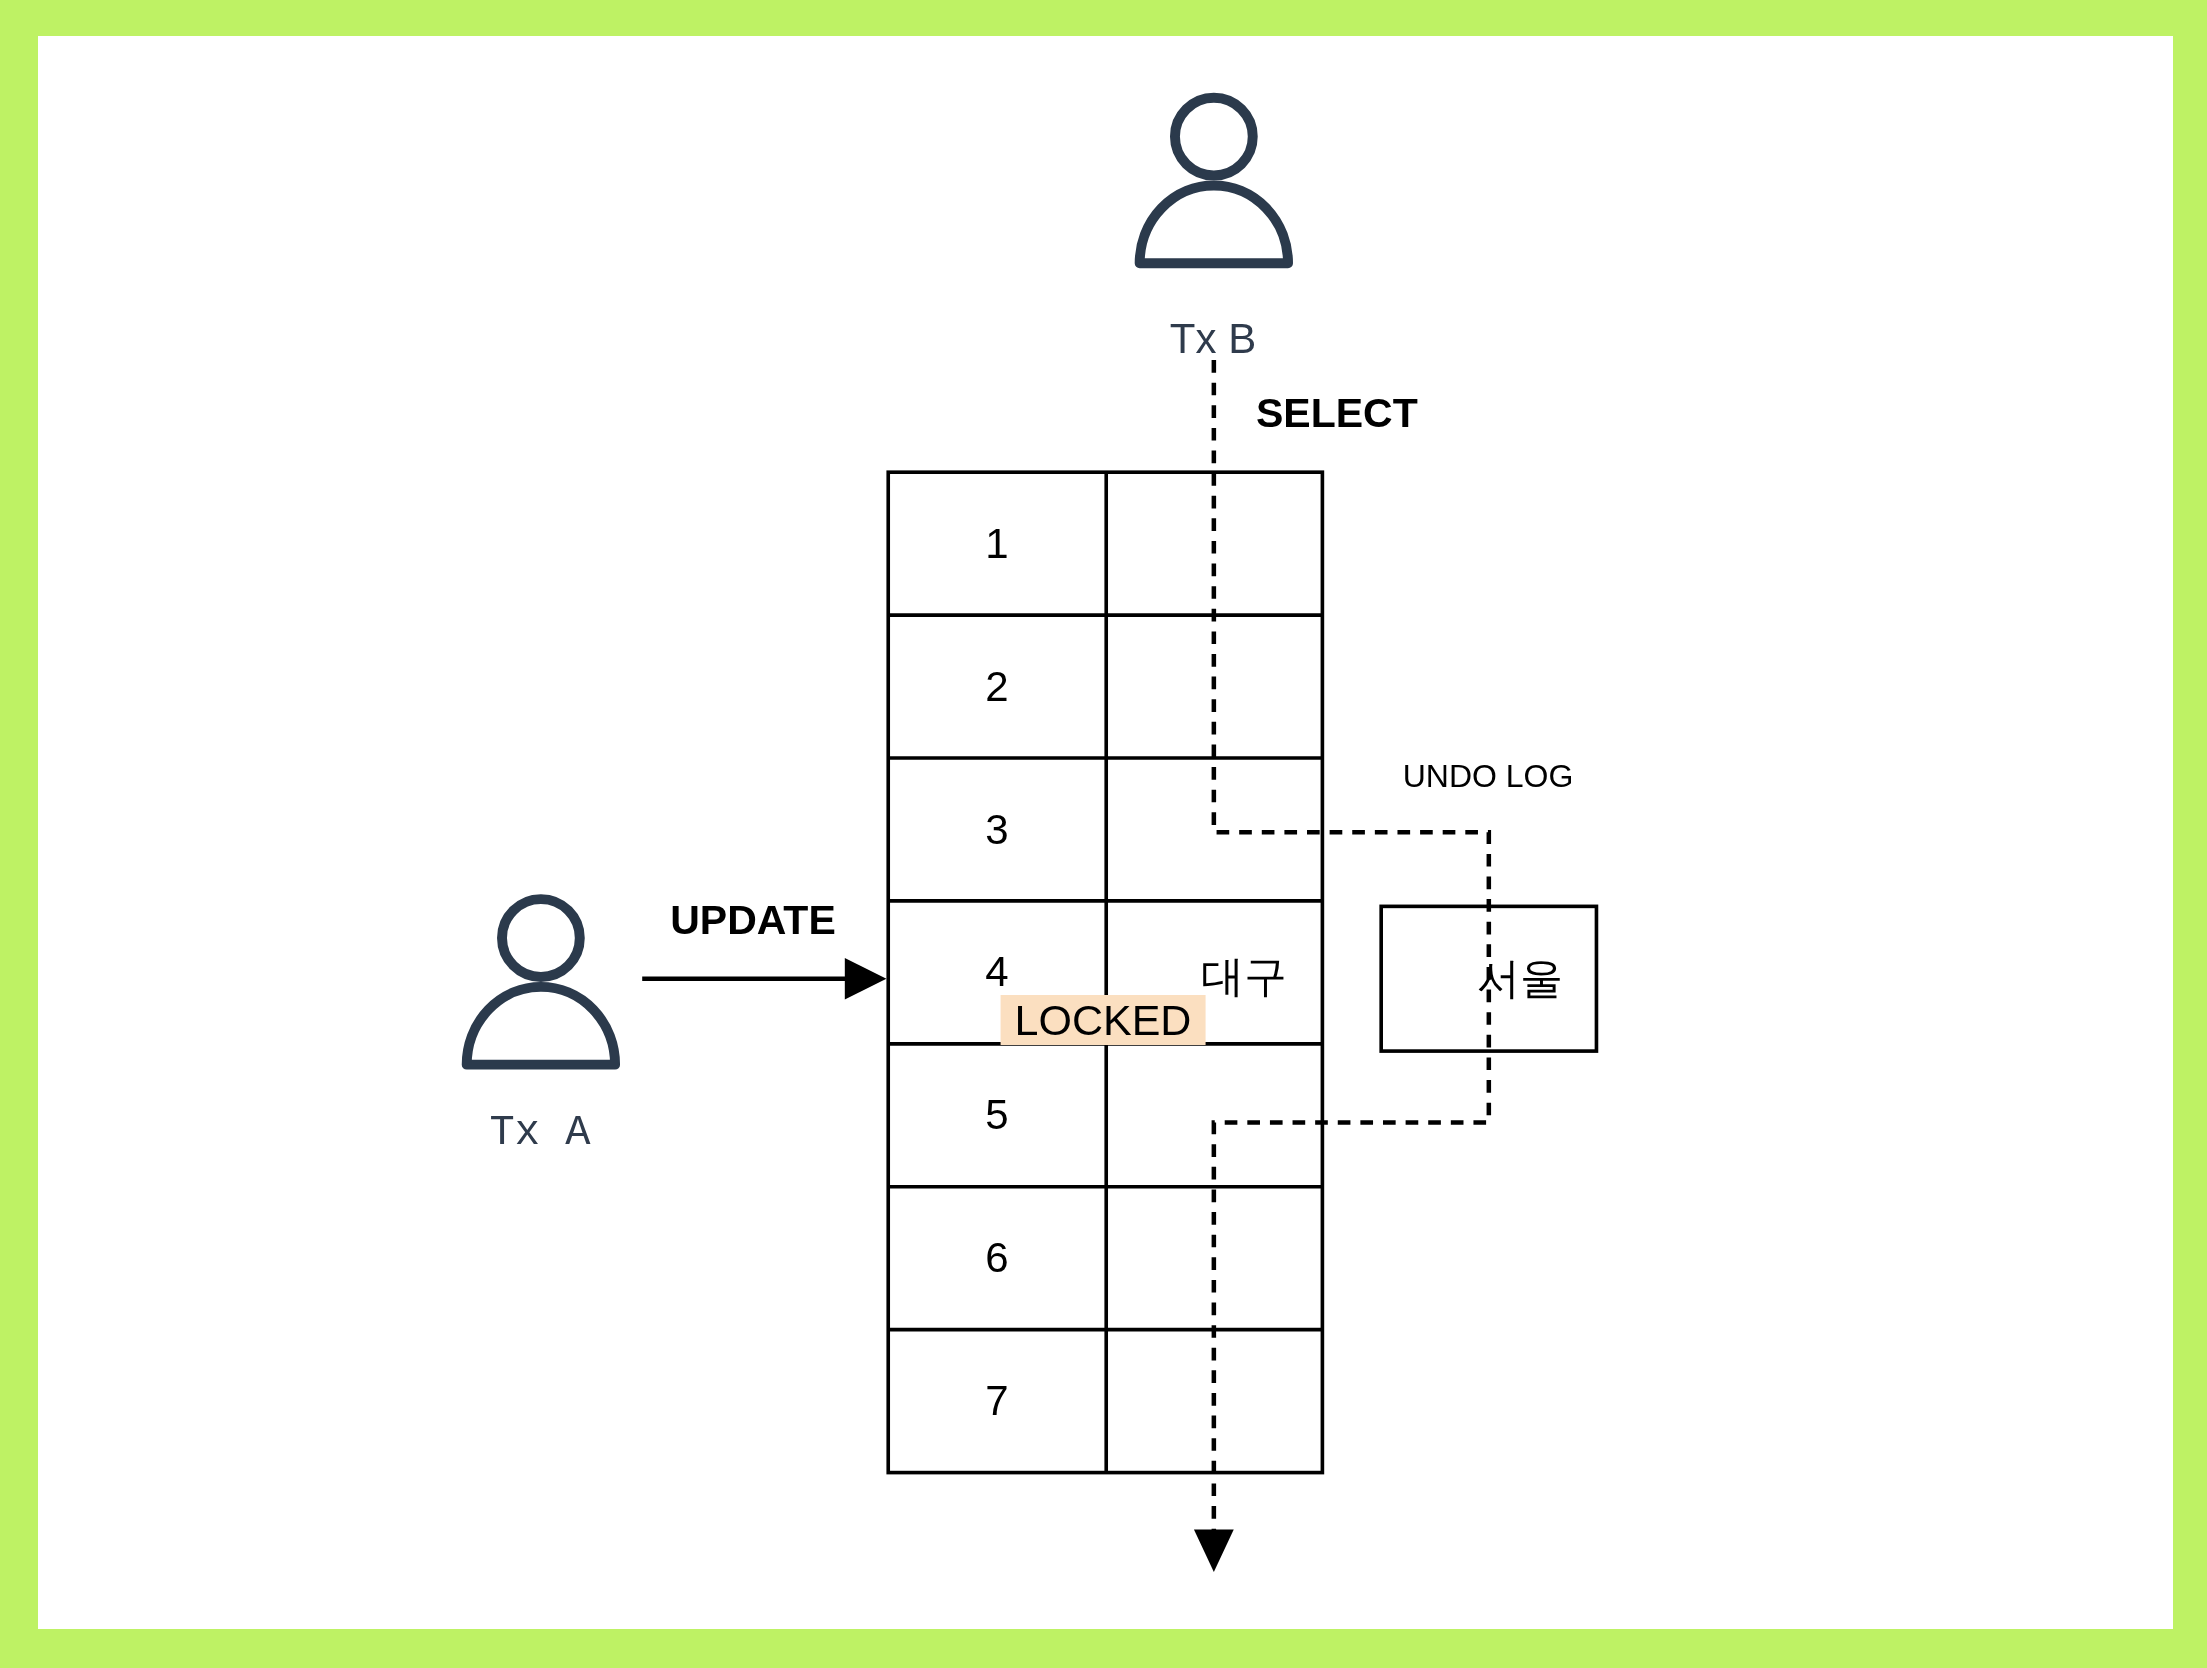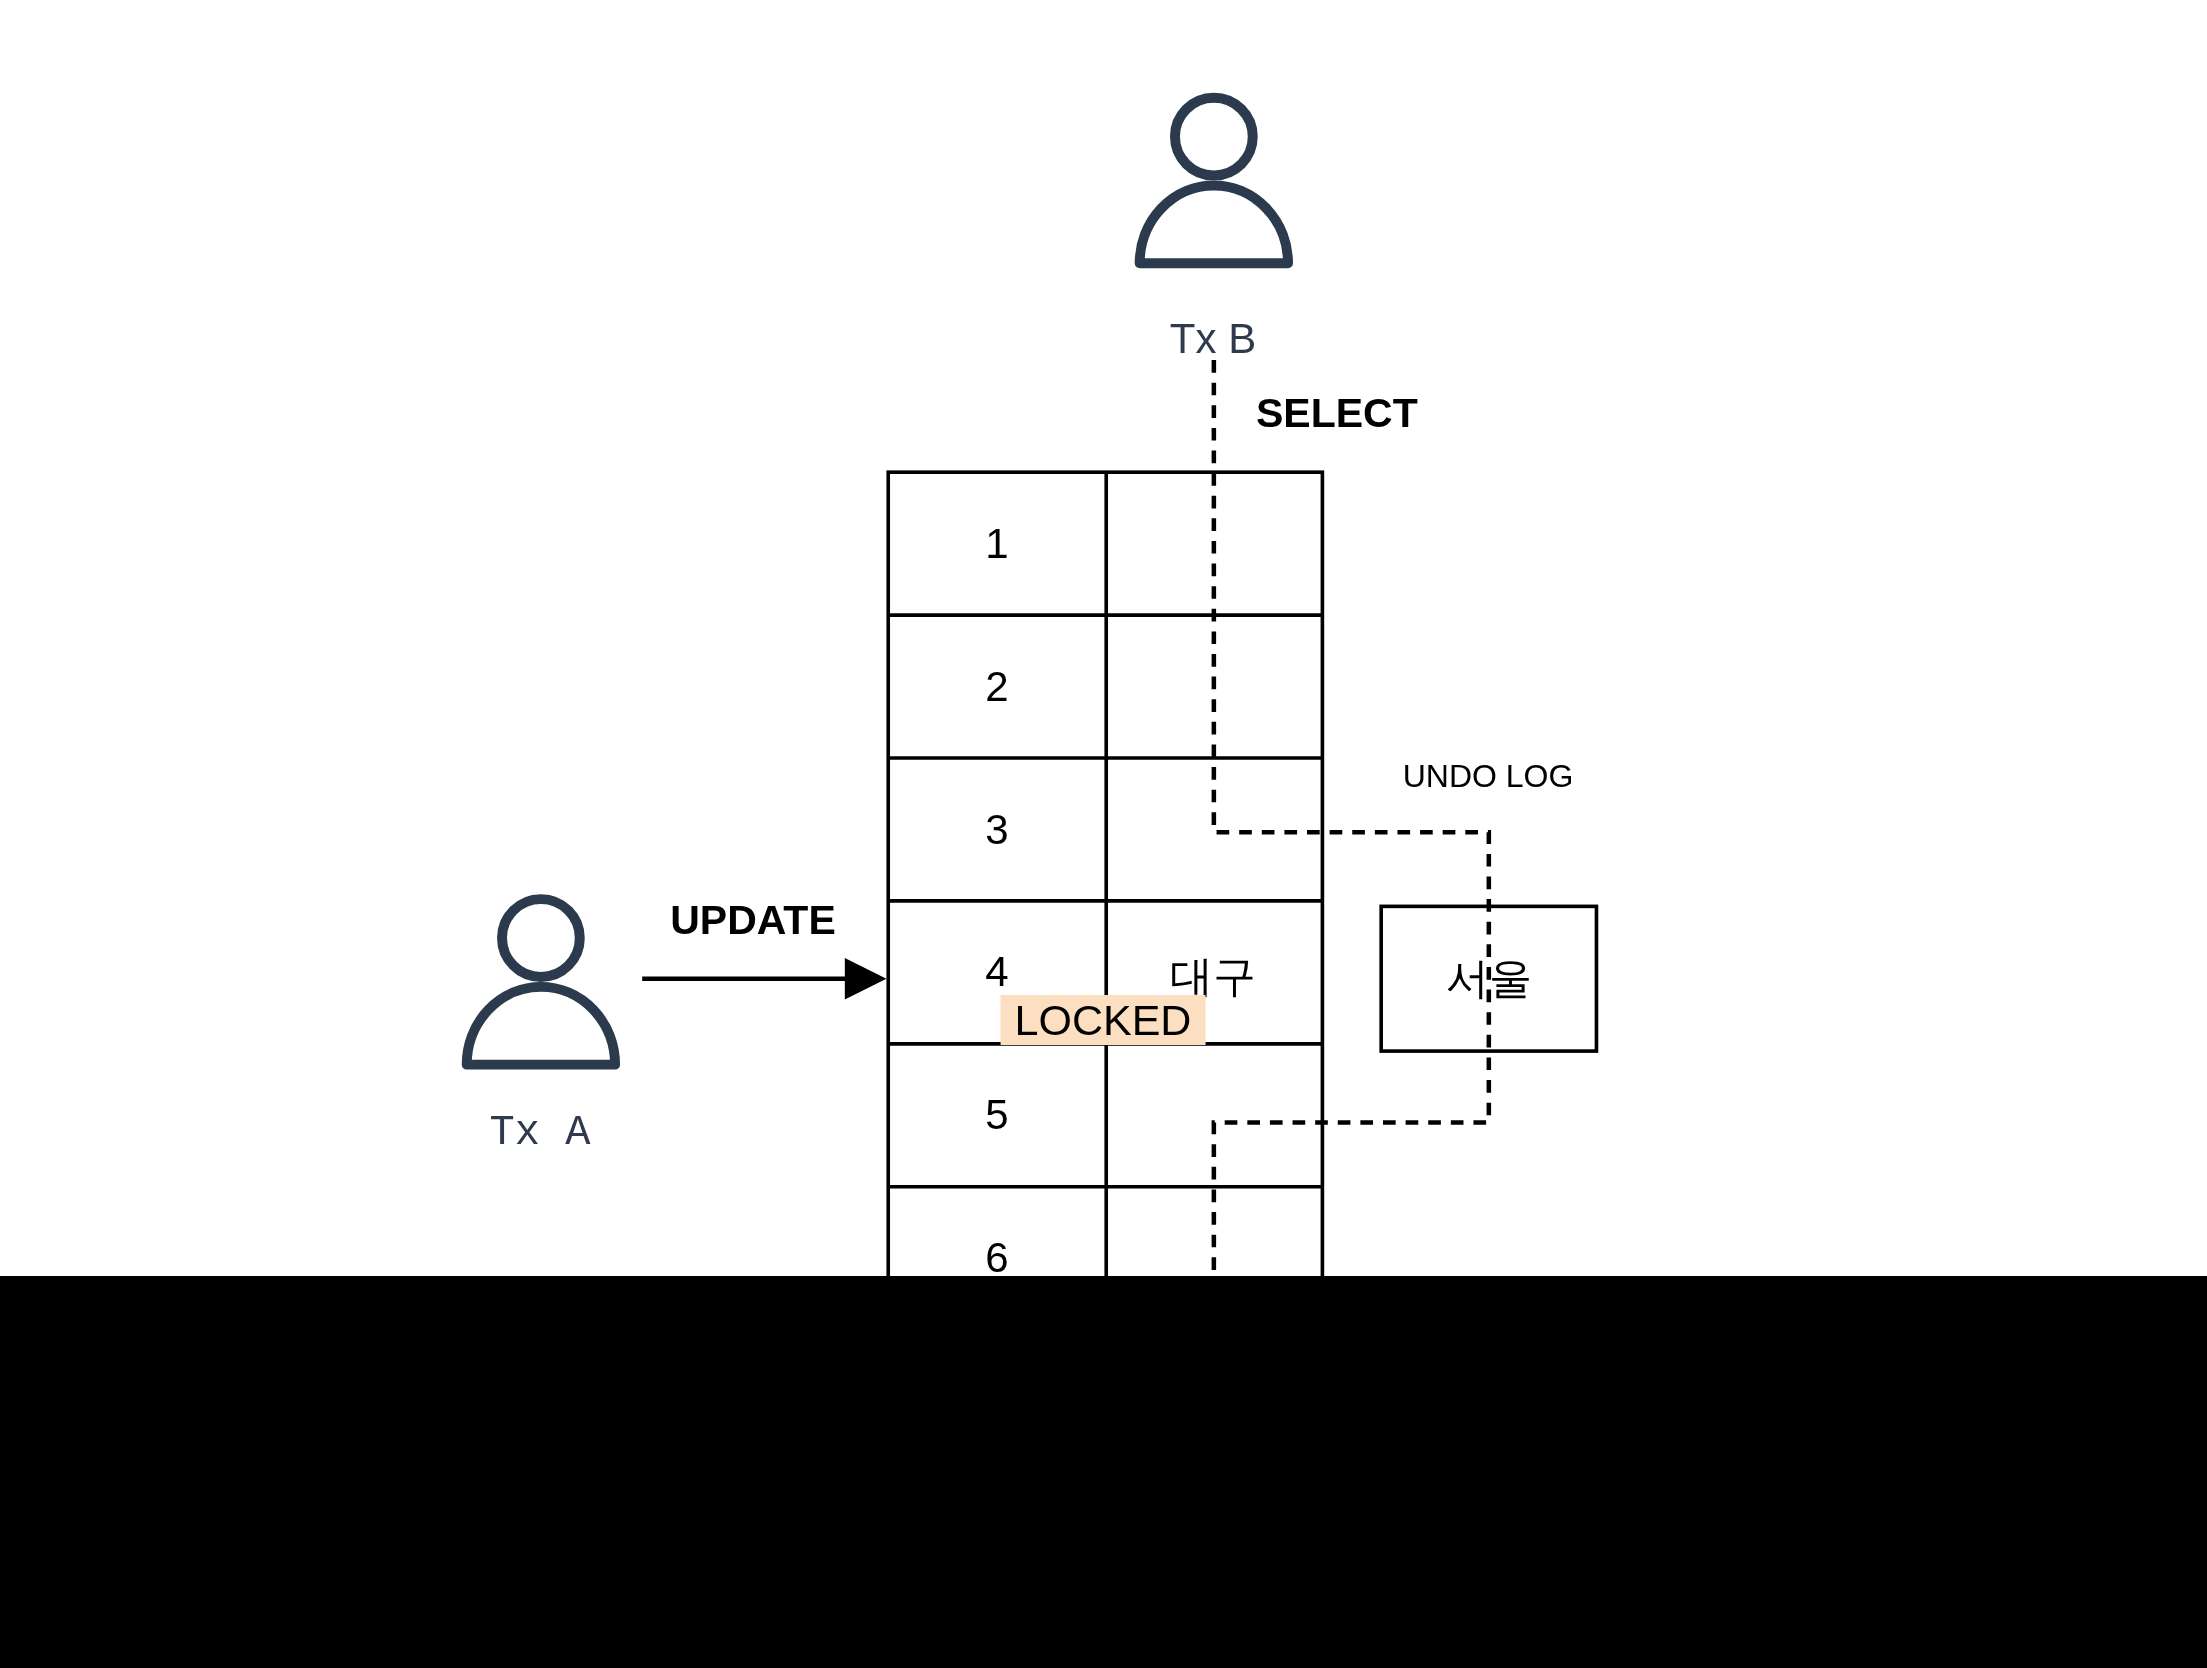--- a/index.html
+++ b/index.html
@@ -4,22 +4,22 @@
 <style>
   html, body {
     margin: 0;
     padding: 0;
     background: #000000;
     font-family: "Liberation Sans", "DejaVu Sans", sans-serif;
   }
   .stage {
     position: relative;
     width: 2207px;
-    height: 1276px;
-    background: #ffffff;
+    height: 1668px;
+    background: #bef264;
     overflow: hidden;
   }
   .page {
     position: absolute;
     left: 38px;
     top: 36px;
     right: 34px;
     bottom: 39px;
     background: #ffffff;
   }
@@ -36,20 +36,21 @@
     white-space: nowrap;
     color: #000000;
   }
   .row-num {
     font-size: 42px;
     color: #000000;
   }
   .korean {
     font-size: 43px;
     color: #000000;
+    margin-left: 31px;
   }
   .actor-label {
     font-size: 42px;
     color: #2F3B4C;
   }
   .action-label {
     font-size: 41px;
     font-weight: bold;
     color: #000000;
   }

